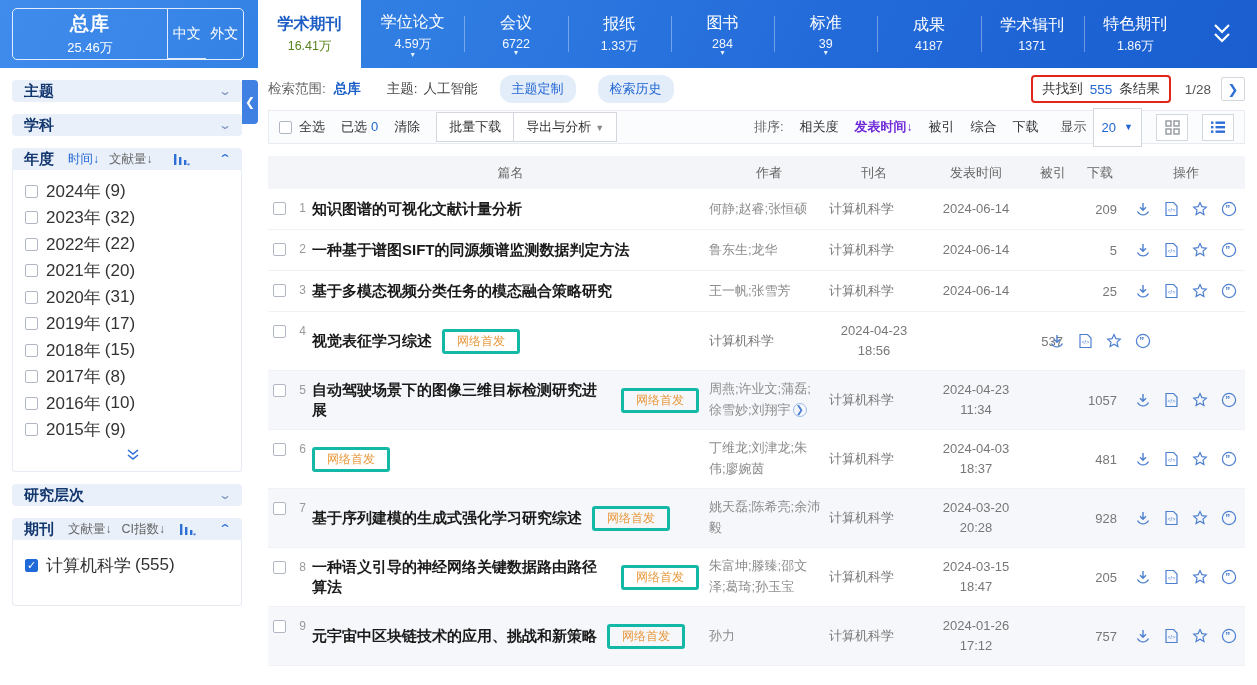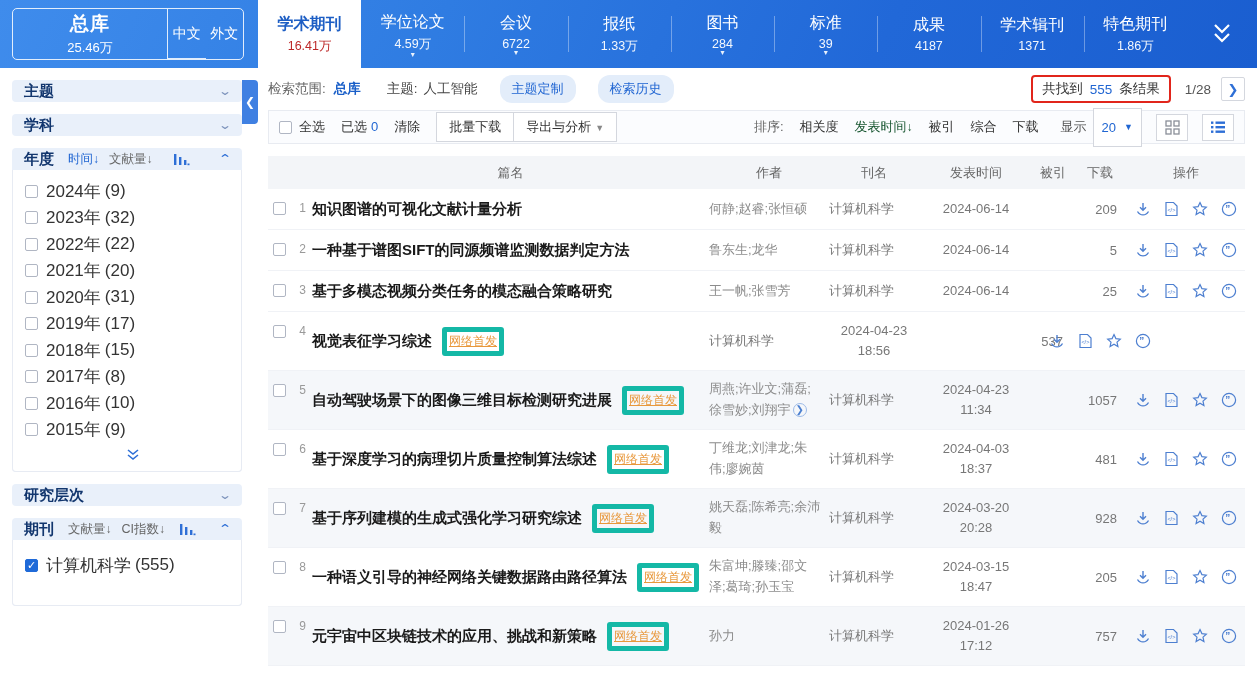--- a/index.html
+++ b/index.html
@@ -20,21 +20,21 @@
   .brand-lang.zh { border-bottom:1px solid rgba(255,255,255,.85); }
   .nav-tabs { flex:1; display:flex; align-items:stretch; }
   .nav-tab { position:relative; flex:1; display:flex; flex-direction:column; align-items:center;
     justify-content:center; color:#fff; cursor:pointer; }
   .nav-tab:not(:first-child)::before { content:""; position:absolute; left:0; top:16px; bottom:16px;
     width:1px; background:rgba(255,255,255,.35); }
   .nav-tab .t-label { font-size:16px; }
   .nav-tab .t-count { font-size:12.5px; margin-top:3px; opacity:.95; }
   .nav-tab.active { background:#fff; }
   .nav-tab.active .t-label { color:#1d5ec4; font-weight:bold; }
-  .nav-tab.active .t-count { color:#b91c1c; }
+  .nav-tab.active .t-count { color:#4d7c0f; }
   .nav-tab.active::before, .nav-tab.active + .nav-tab::before { display:none; }
   .t-caret { font-size:8px; line-height:4px; height:4px; color:rgba(255,255,255,.9); }
   .nav-more { width:70px; display:flex; align-items:center; justify-content:center; cursor:pointer; }
 
   
   .page { display:flex; height:617px; }
 
   
   .sidebar { position:relative; width:258px; padding:12px 16px 0 12px; flex:none; }
   .collapse-handle { position:absolute; right:0; top:12px; width:16px; height:44px;
@@ -79,21 +79,21 @@
   .toolbar { height:34px; border:1px solid #e8ebf1; background:#fbfcfe; display:flex;
     align-items:center; padding:0 10px; font-size:13px; color:#333; }
   .toolbar .sel-num { color:#2166d2; margin-left:4px; }
   .tb-item { margin-right:16px; cursor:pointer; white-space:nowrap; }
   .btn { border:1px solid #d4d7de; background:#fff; font-size:13px; color:#333;
     padding:5px 12px; cursor:pointer; white-space:nowrap; }
   .btn + .btn { border-left:none; }
   .btn .caret { color:#888; font-size:9px; margin-left:4px; }
   .sort-zone { margin-left:auto; display:flex; align-items:center; gap:16px; }
   .sort-opt { cursor:pointer; white-space:nowrap; }
-  .sort-opt.active { color:#14532d; font-weight:normal; }
+  .sort-opt.active { color:#6d28d9; font-weight:bold; }
   .arrow-down { font-size:12px; }
   .display-zone { display:flex; align-items:center; margin-left:22px; gap:6px; color:#555; }
   .size-select { border:1px solid #d4d7de; background:#fff; color:#2166d2; font-size:13px;
     padding:11px 8px; display:flex; align-items:center; gap:8px; cursor:pointer; }
   .size-select .caret { color:#2166d2; font-size:9px; }
   .view-btn { width:32px; height:27px; border:1px solid #d4d7de; background:#fff; margin-left:8px;
     display:flex; align-items:center; justify-content:center; cursor:pointer; }
 
   .grid-row { display:grid;
     grid-template-columns:44px minmax(0,1fr) 120px 90px 114px 40px 54px 118px;
@@ -101,22 +101,22 @@
   .thead { height:33px; background:#f3f5f8; margin-top:12px; font-size:13px; color:#666; }
   .thead > div { text-align:center; }
   .rows { }
   .row { border-bottom:1px solid #f0f2f6; min-height:41px; padding:6px 0; font-size:13px; color:#888; }
   .row.alt { background:#f5f7fa; }
   .row.tall { min-height:59px; }
   .cell-check { display:flex; align-items:center; justify-content:flex-end; gap:5px;
     padding-right:6px; color:#999; font-size:12px; align-self:start; margin-top:6px; }
   .cell-title { display:flex; align-items:center; gap:10px; padding-right:10px; }
   .title-link { font-size:15px; font-weight:bold; color:#1a1a1a; cursor:pointer; line-height:1.35; }
-  .badge { border:5px solid #14b8a6; color:#e8983c; font-size:12px; padding:1px 2px;
-    border-radius:3px; white-space:nowrap; flex:none;text-decoration:underline; }
+  .badge { border:3px solid #14b8a6; color:#e8983c; font-size:12px; padding:1px 12px;
+    border-radius:3px; white-space:nowrap; flex:none; }
   .badge:empty { display:none; }
   .cell-authors { color:#8c8c8c; line-height:1.6; padding-right:8px; }
   .author-expand { display:inline-flex; width:14px; height:14px; border:1px solid #9dbbe8;
     border-radius:50%; color:#4a7fd0; font-size:10px; align-items:center; justify-content:center;
     vertical-align:1px; margin-left:2px; cursor:pointer; }
   .cell-journal { color:#777; cursor:pointer; }
   .cell-date { text-align:center; color:#777; line-height:1.55; }
   .cell-date .time:empty { display:none; }
   .cell-cited { text-align:right; color:#777; }
   .cell-dl { text-align:right; color:#777; padding-right:10px; }
@@ -607,21 +607,20 @@
             </span>
         </div>
       </div>
 
       <div class="grid-row row tall">
         <div class="cell-check">
             <span class="cb"></span>
             <span>6</span>
           </div>
         <div class="cell-title">
-            <span class="title-link">基于深度学习的病理切片质量控制算法综述</span>
             <span class="badge">网络首发</span>
           </div>
         <div class="cell-authors">丁维龙;刘津龙;朱伟;廖婉茵</div>
         <div class="cell-journal">计算机科学</div>
         <div class="cell-date">
             <div>2024-04-03</div>
             <div class="time">18:37</div>
           </div>
         <div class="cell-cited"></div>
         <div class="cell-dl">481</div>

